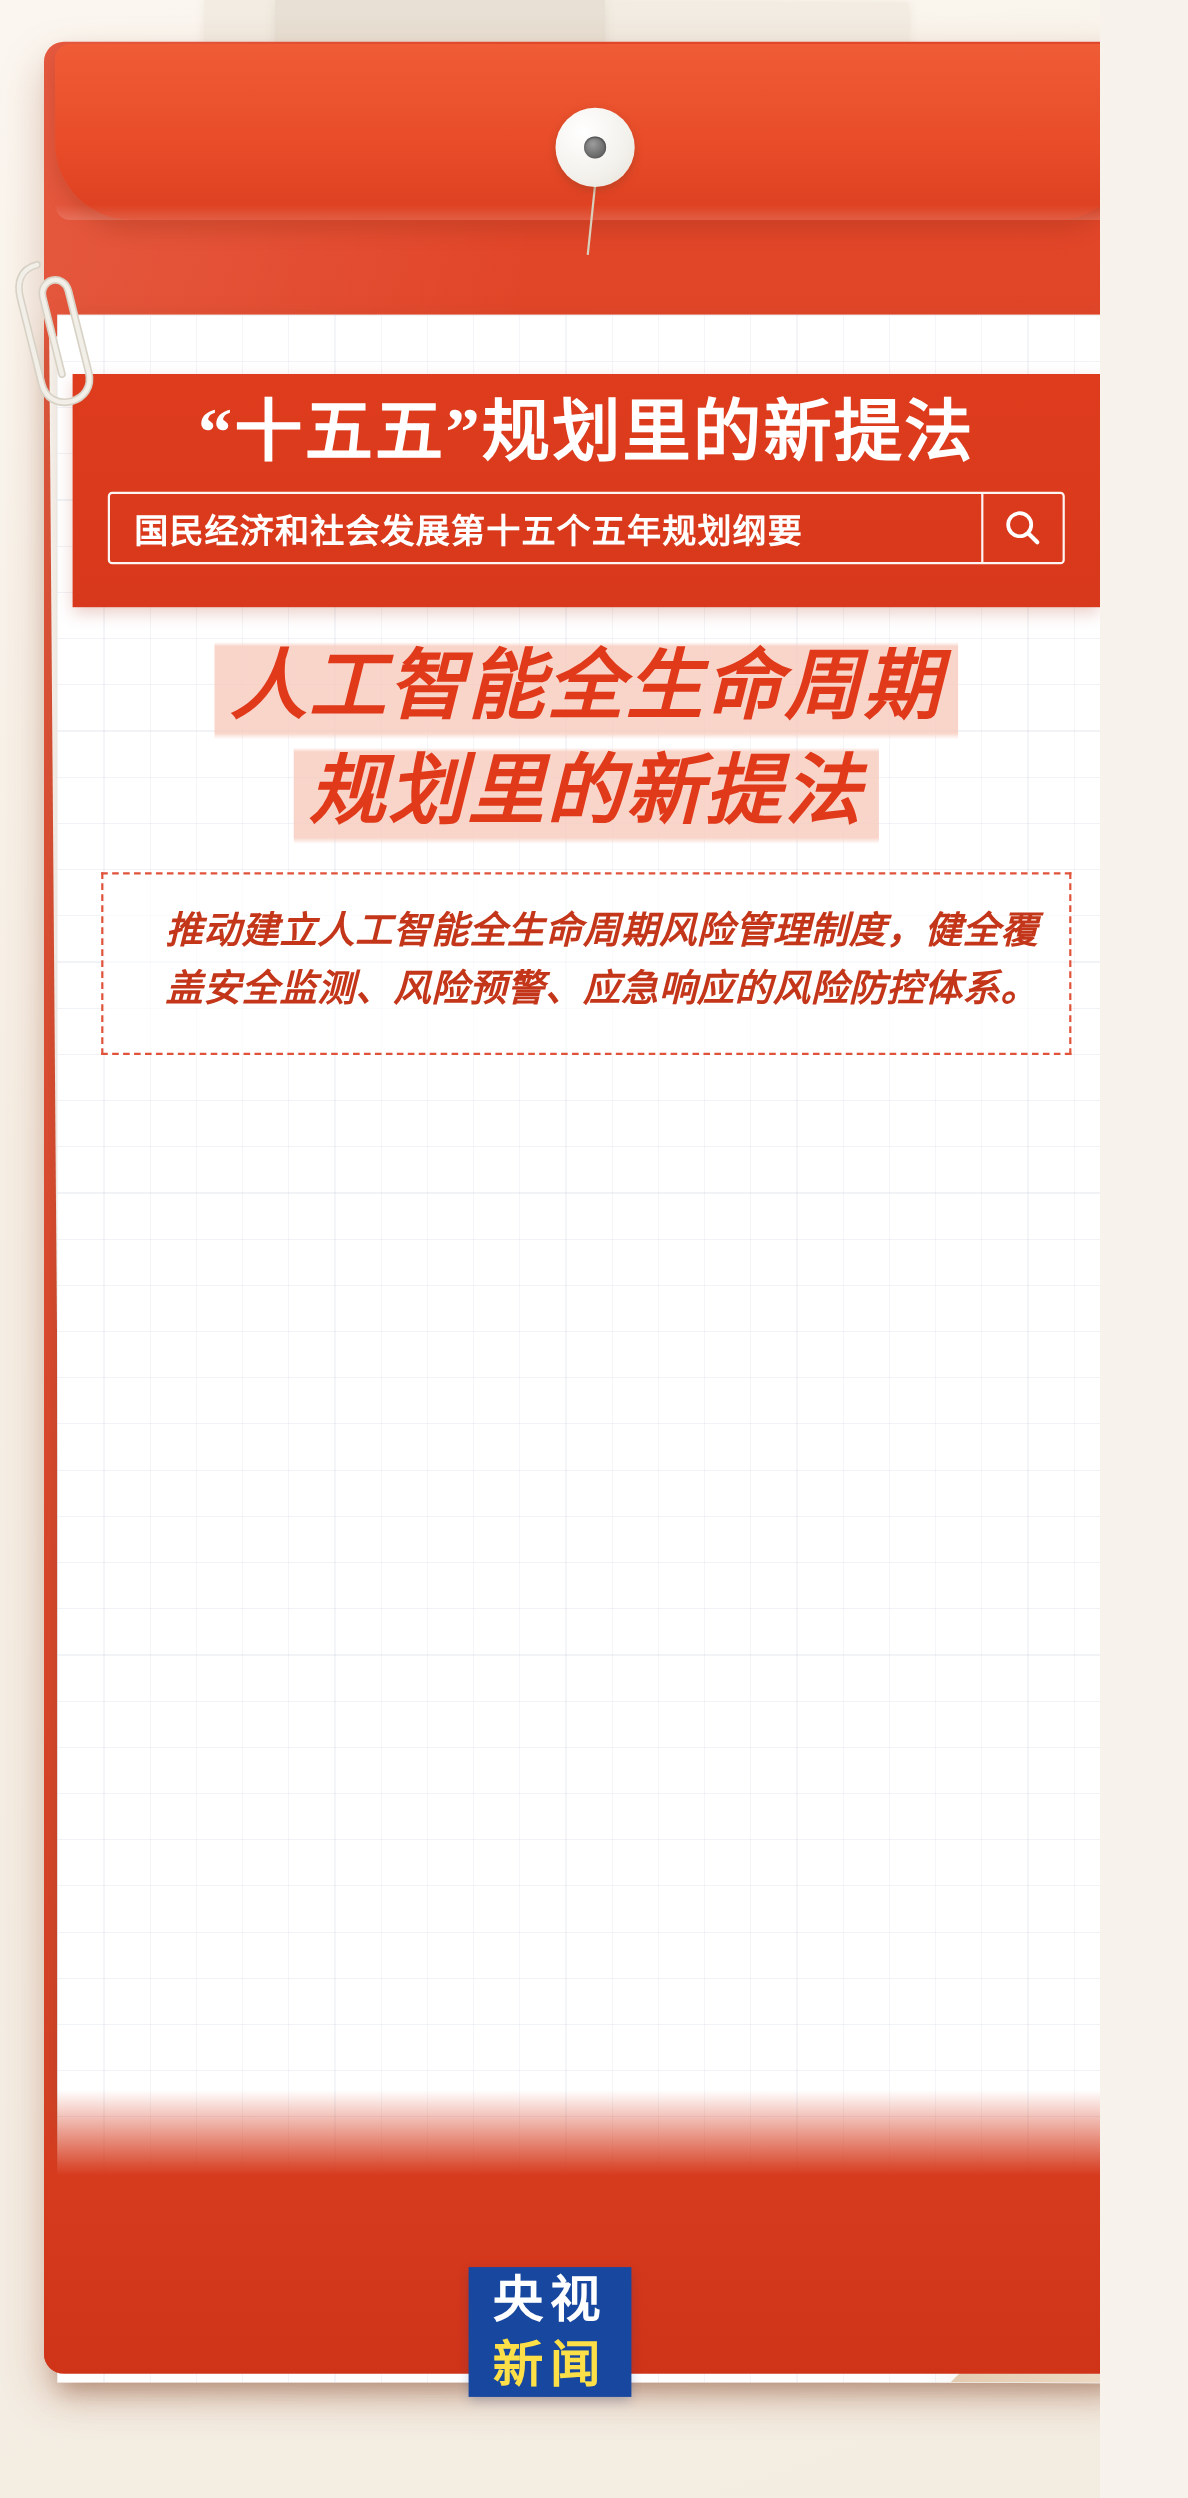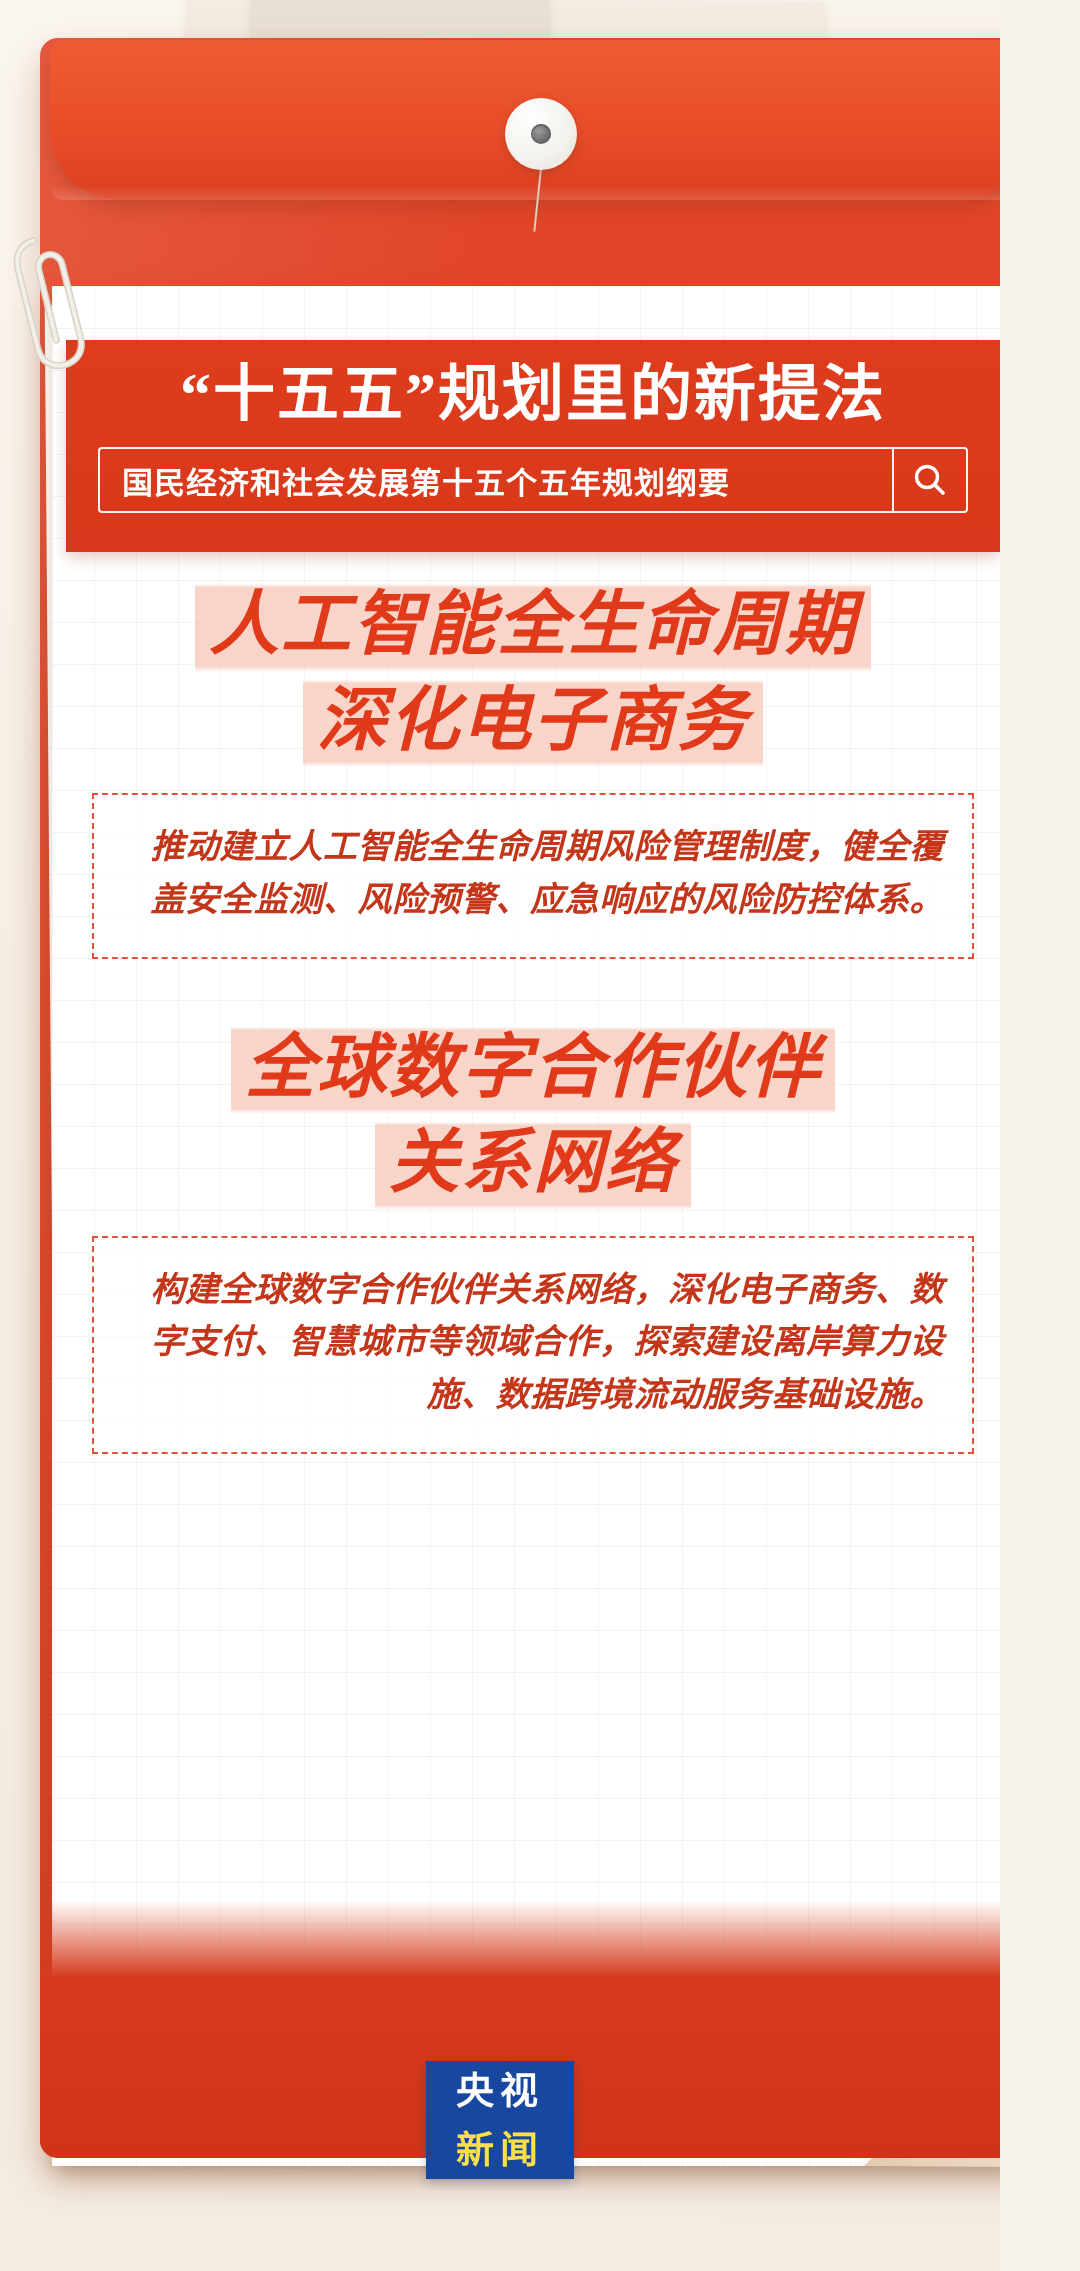--- a/index.html
+++ b/index.html
@@ -222,21 +222,21 @@
     bottom: 92px;
     width: 148px; height: 118px;
     background:#17479e;
     display:grid;
     grid-template-rows: 1fr 1fr;
     place-items:center;
     box-shadow: 0 4px 10px rgba(20,50,120,.25);
   }
   .logo div {
     color:#ffffff;
-    font-size: 38px;
+    font-size: 46px;
     font-weight: bold;
     letter-spacing: 6px;
     line-height: 1;
     font-family: "Liberation Serif","DejaVu Serif", serif;
   }
   .logo .l2 { color:#fde047; }
 
   
   .env-edge {
     position:absolute;
@@ -287,32 +287,25 @@
         </svg>
       </div>
     </div>
   </div>
 
   <div class="content">
 
     <div class="block">
       <div class="hl-title">
         <span class="ln">人工智能全生命周期</span><br>
-        <span class="ln">深化电子商务</span>
+        <span class="ln">规划里的新提法</span>
       </div>
       <div class="desc">推动建立人工智能全生命周期风险管理制度，健全覆盖安全监测、风险预警、应急响应的风险防控体系。</div>
     </div>
 
-    <div class="block">
-      <div class="hl-title">
-        <span class="ln">全球数字合作伙伴</span><br>
-        <span class="ln">关系网络</span>
-      </div>
-      <div class="desc">构建全球数字合作伙伴关系网络，深化电子商务、数字支付、智慧城市等领域合作，探索建设离岸算力设施、数据跨境流动服务基础设施。</div>
-    </div>
 
   </div>
 
   <div class="logo">
     <div class="l1">央视</div>
     <div class="l2">新闻</div>
   </div>
 
 </div>
 

